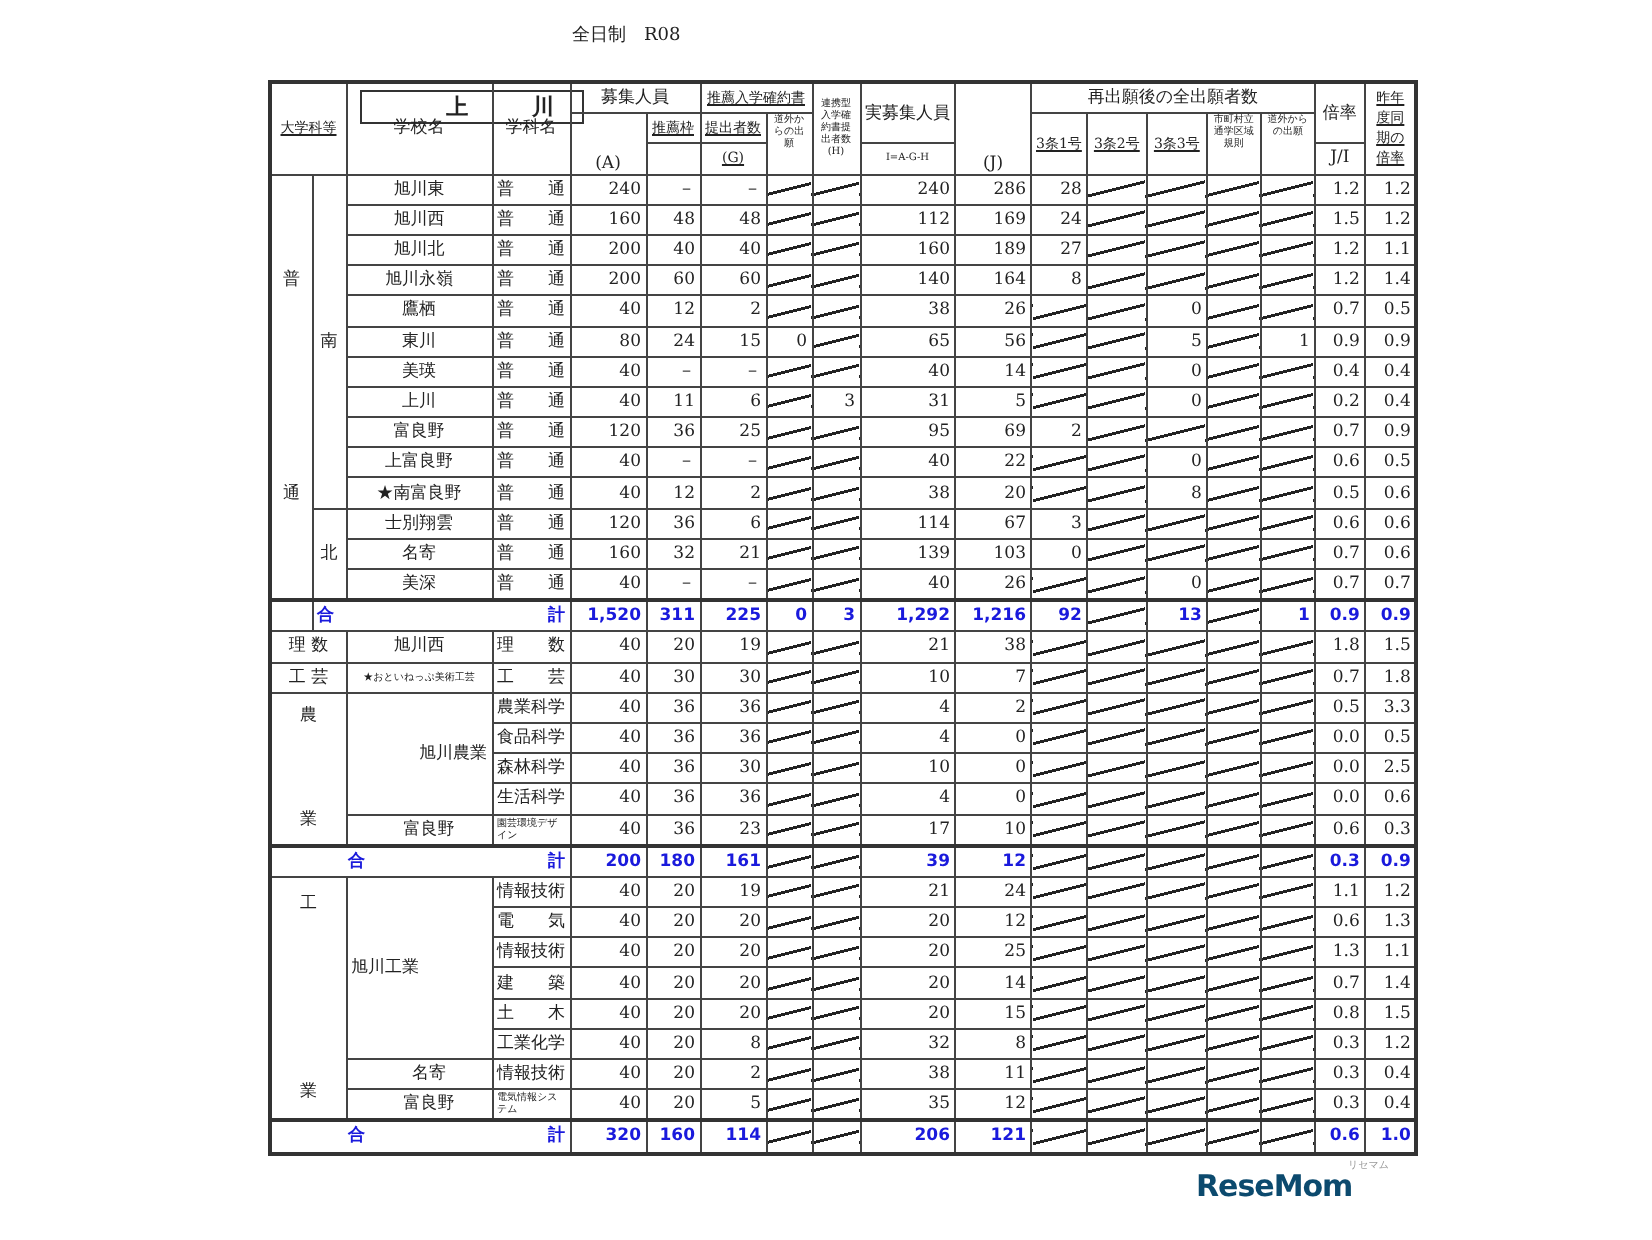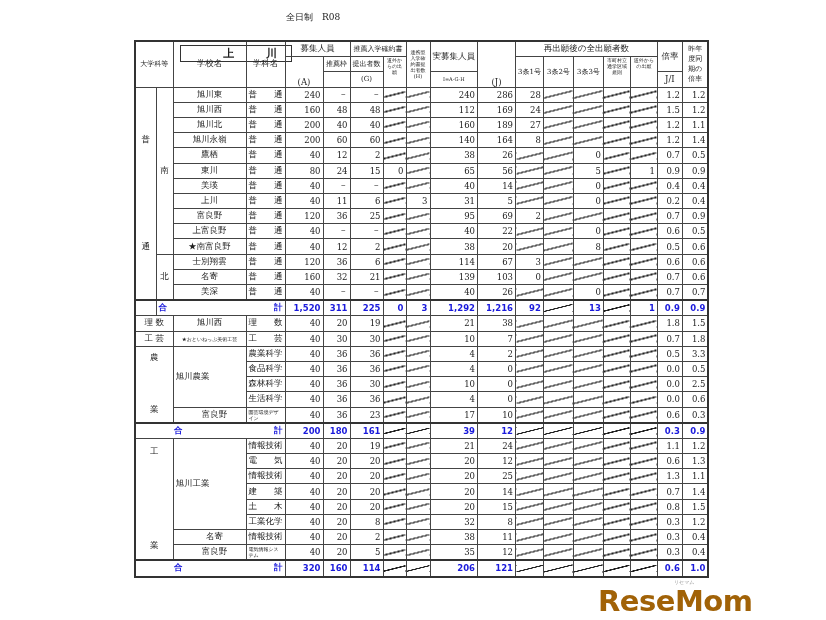--- a/index.html
+++ b/index.html
@@ -5,29 +5,29 @@
   html,body{margin:0;padding:0;background:#fff;}
   body{width:826px;height:620px;position:relative;overflow:hidden;font-family:"DejaVu Serif",serif;color:#222;}
   .region-box{position:absolute;left:180px;top:9px;width:110px;height:15px;border:1.5px solid #333;font-weight:bold;font-size:11px;text-align:right;line-height:15px;letter-spacing:14px;margin-top:36px;}
   .subtitle{position:absolute;left:286px;top:11px;font-size:9px;}
   table.exam{position:absolute;left:134px;top:40px;border-collapse:collapse;table-layout:fixed;}
   table.exam td, table.exam th{border:1px solid #444;padding:0 2px;height:14.2px;font-size:8.5px;font-weight:normal;overflow:hidden;white-space:nowrap;}
   table.exam{border:2px solid #333;}
   th{text-align:center;vertical-align:middle;}
   .hdr th{height:12px;}
   .tiny{font-size:5px !important;line-height:6px;white-space:normal !important;}
-  .small{font-size:7px !important;}
+  .small{font-size:7px !important;text-decoration:underline;}
   .num{text-align:right;}
   .lbl{text-align:center;}
   .cat{text-align:center;font-weight:bold;font-family:"DejaVu Sans",sans-serif;}
   .dept{display:flex;justify-content:space-between;}
   .diag{background:linear-gradient(to top right,transparent calc(50% - 0.6px),#222 calc(50% - 0.6px),#222 calc(50% + 0.6px),transparent calc(50% + 0.6px));}
   .diag{background:linear-gradient(to bottom left,transparent 0,transparent 0) , linear-gradient(166deg,transparent calc(50% - 0.7px),#222 calc(50% - 0.7px),#222 calc(50% + 0.7px),transparent calc(50% + 0.7px));}
   tr.total td{color:#1a1adc;font-weight:bold;font-family:"DejaVu Sans",sans-serif;border-top:2px solid #333;}
-  .logo{position:absolute;left:598px;top:584px;font-family:"DejaVu Sans",sans-serif;font-weight:bold;font-size:29px;color:#a16207;letter-spacing:-0.5px;}
+  .logo{position:absolute;left:598px;top:584px;font-family:"DejaVu Sans",sans-serif;font-weight:bold;font-size:15px;color:#0c4a6e;letter-spacing:-0.5px;}
   .logo-ruby{position:absolute;left:674px;top:579px;font-size:5px;color:#999;font-family:"DejaVu Sans",sans-serif;}
 </style>
 </head>
 <body>
 
 <div class="region-box">上 川</div>
 <div class="subtitle">全日制　R08</div>
 
 <table class="exam">
   <colgroup>
@@ -480,21 +480,21 @@
         <td class="diag"></td>
         <td class="num">0.7</td>
         <td class="num">1.8</td>
       </tr>
       <tr>
         <td class="cat" colspan="2" rowspan="5">
           <div>農</div>
           <div style="height:40px"></div>
           <div>業</div>
         </td>
-        <td rowspan="4" style="text-align:left">旭川農業</td>
+        <td rowspan="4" style="text-align:right">旭川農業</td>
         <td>農業科学</td>
         <td class="num">40</td>
         <td class="num">36</td>
         <td class="num">36</td>
         <td class="diag"></td>
         <td class="diag"></td>
         <td class="num">4</td>
         <td class="num">2</td>
         <td class="diag"></td>
         <td class="diag"></td>

